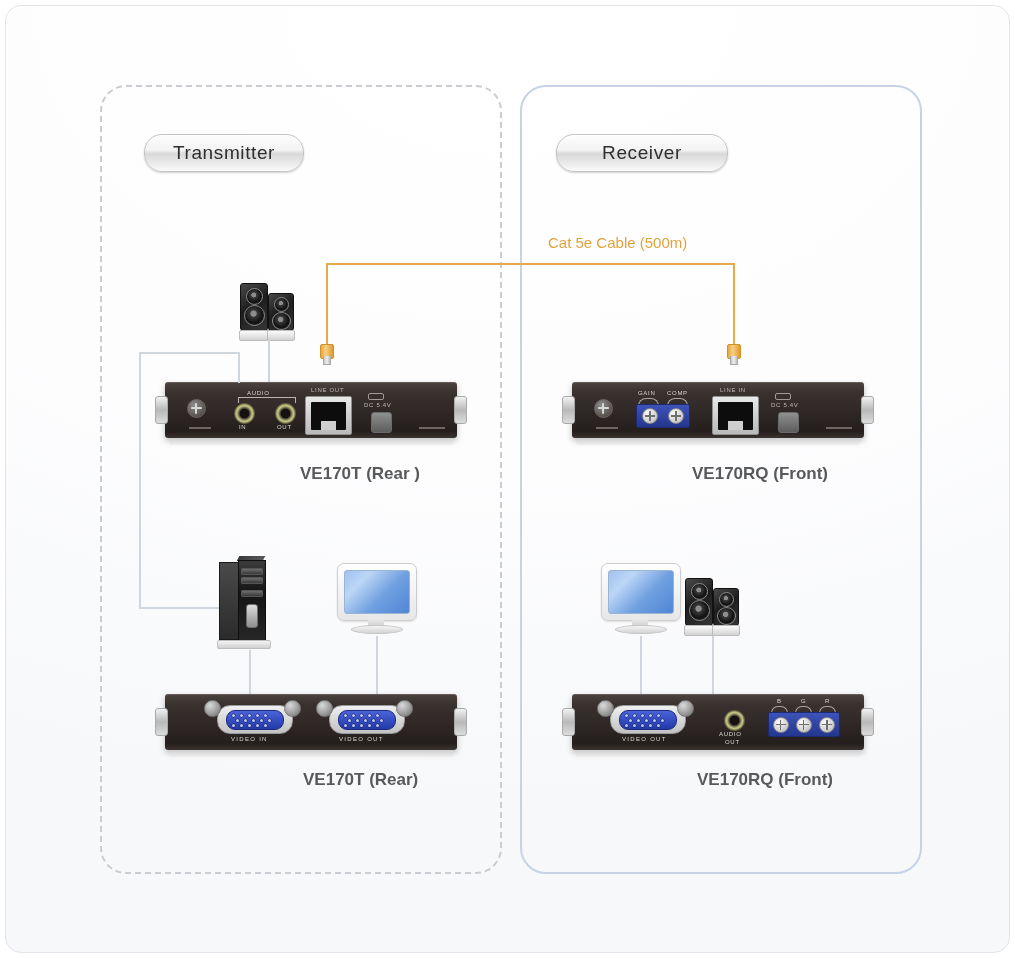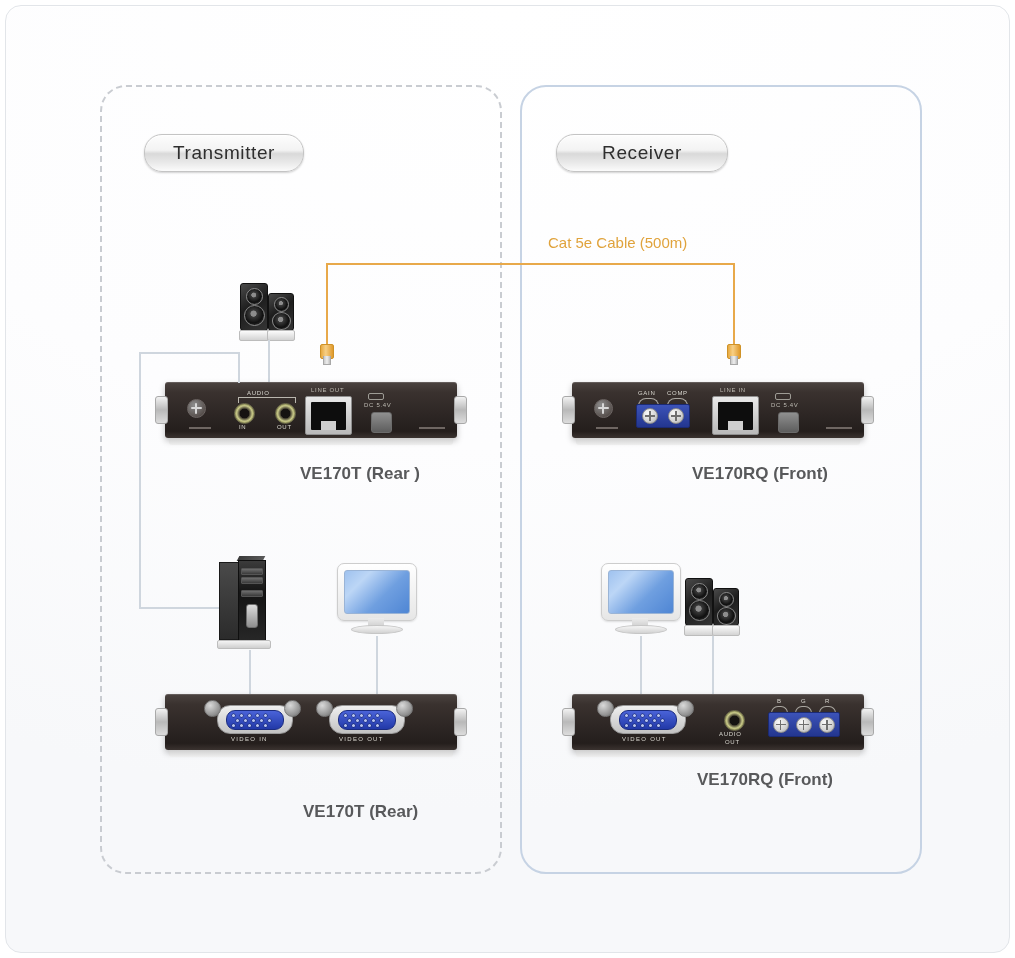--- a/index.html
+++ b/index.html
@@ -384,21 +384,21 @@
             <span style="left:21px;top:13px;"></span>
             <span style="left:29px;top:13px;"></span>
             <span style="left:37px;top:13px;"></span>
         </div>
       </div>
       <div class="vga-bolt" style="left:151px;"></div>
       <div class="vga-bolt" style="left:231px;"></div>
       <div class="dlabel" style="left:174px;top:42px;letter-spacing:1.3px;">VIDEO OUT</div>
     </div>
   </div>
-  <div class="caption" style="left:303px;top:802px;">VE170T (Rear)</div>
+  <div class="caption" style="left:303px;top:770px;">VE170T (Rear)</div>
 
   <div class="device" style="left:572px;top:382px;width:292px;">
     <div class="face">
       <div class="ear ear-l"></div>
         <div class="ear ear-r"></div>
       <div class="screw" style="left:22px;top:17px;"></div>
 
       <div class="dlabel" style="left:66px;top:8px;">GAIN</div>
       <div class="dlabel" style="left:95px;top:8px;">COMP</div>
       <div style="position:absolute;left:66px;top:16px;width:19px;height:7px;border:1px solid #a9a6a0;border-bottom:none;border-radius:9px 9px 0 0;"></div>

